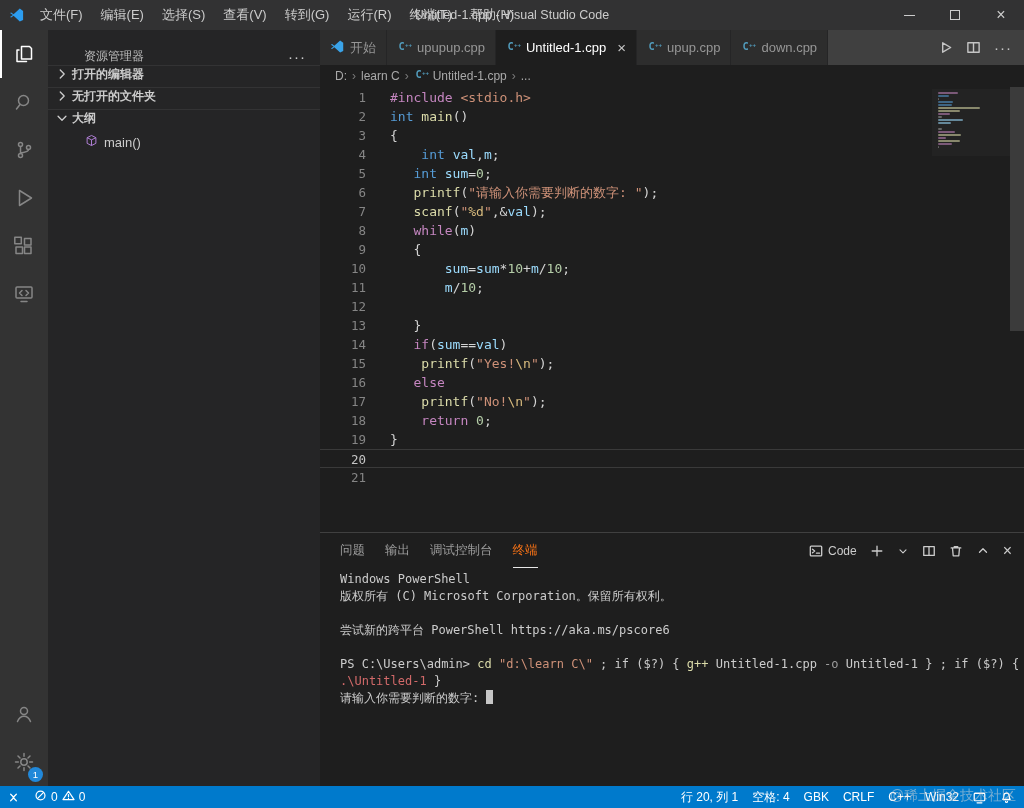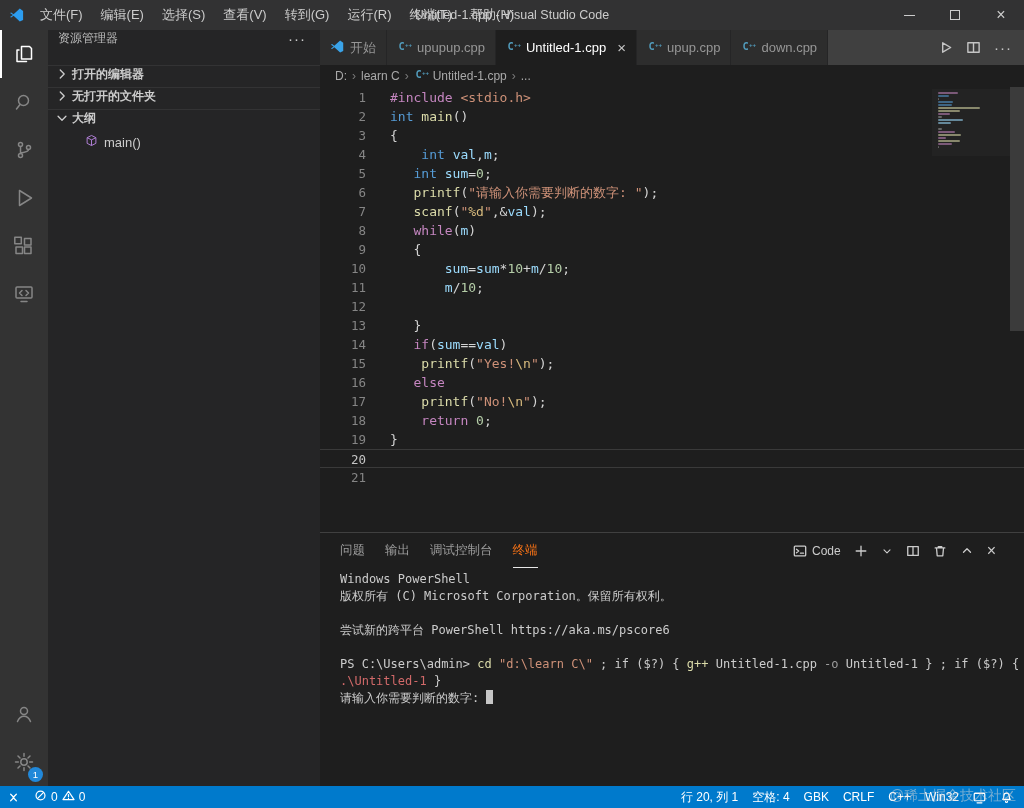--- a/index.html
+++ b/index.html
@@ -22,21 +22,21 @@
   #main{display:flex;height:756px}
   #activitybar{width:48px;background:#333333;display:flex;flex-direction:column;flex-shrink:0}
   .ab-item{height:48px;display:flex;align-items:center;justify-content:center;color:#868686;position:relative}
   .ab-item.active{color:#fff}
   .ab-item.active::before{content:"";position:absolute;left:0;top:0;width:2px;height:100%;background:#fff}
   #ab-bottom{margin-top:auto}
   .badge{position:absolute;right:5px;bottom:4px;min-width:15px;height:15px;border-radius:50%;background:#2188d9;color:#fff;font-size:9.5px;display:flex;align-items:center;justify-content:center}
 
   
   #sidebar{width:272px;background:#252526;flex-shrink:0;font-size:13px;overflow:hidden}
-  .sb-header{height:35px;display:flex;align-items:flex-start;padding:0 14px 0 10px;font-size:12px;color:#bcbcbc}
+  .sb-header{height:35px;display:flex;align-items:flex-end;padding:0 14px 0 36px;font-size:12px;color:#bcbcbc}
   .sb-more{margin-left:auto;font-size:15px;letter-spacing:1px;color:#cccccc;cursor:default}
   .sb-section{height:22px;display:flex;padding:0 4px;font-weight:700;font-size:12px;color:#cccccc;border-top:1px solid rgba(204,204,204,0.09)}
   .sb-section .chev{width:16px;height:16px;display:flex;align-items:center;justify-content:center;margin:0 2px;color:#cccccc}
   .chev svg{transition:none}
   .chev.expanded svg{transform:rotate(90deg)}
   .outline-item{height:22px;display:flex;align-items:center;gap:6px;padding-left:37px;font-size:13px;color:#cccccc}
 
   
   #editor-col{flex:1;display:flex;flex-direction:column;min-width:0}
   #tabbar{height:35px;background:#404040;display:flex;flex-shrink:0}
@@ -58,21 +58,21 @@
   .code-row.current{border-top:1px solid #3a3a3a;border-bottom:1px solid #3a3a3a}
   .code-row.current .ln{color:#c6c6c6}
   .tk-pu{color:#c586c0}.tk-bl{color:#569cd6}.tk-fn{color:#dcdcaa}.tk-va{color:#9cdcfe}
   .tk-st{color:#ce9178}.tk-nu{color:#b5cea8}.tk-pl{color:#d4d4d4}.tk-es{color:#d7ba7d}
   #minimap{position:absolute;top:2px;right:14px;width:78px;background:rgba(255,255,255,0.025);padding:2px 0}
   .mm-bar{height:2px;margin:1px 6px 0 6px;opacity:0.55;border-radius:1px}
   #scroll-thumb{position:absolute;top:0;right:0;width:14px;height:244px;background:rgba(121,121,121,0.32)}
 
   
   #panel{height:254px;flex-shrink:0;border-top:1px solid rgba(128,128,128,0.35);display:flex;flex-direction:column;background:#1e1e1e}
-  #panel-header{height:35px;display:flex;align-items:center;padding:0 28px 0 20px;flex-shrink:0}
+  #panel-header{height:35px;display:flex;align-items:center;padding:0 12px 0 20px;flex-shrink:0}
   #panel-tabs{display:flex}
   .panel-tab{margin-right:20px;height:35px;line-height:34px;font-size:12.5px;color:#9d9d9d;border-bottom:1px solid transparent;white-space:nowrap}
   .panel-tab.active{color:#f97316;border-bottom-color:#e7e7e7}
   #panel-actions{margin-left:auto;display:flex;align-items:center;gap:13px;color:#cccccc}
   .pa-item{display:flex;align-items:center;gap:5px;font-size:12px}
   #terminal{flex:1;padding:3px 0 0 20px;font-family:"DejaVu Sans Mono","Liberation Mono",monospace;font-size:12px;line-height:17px;overflow:hidden}
   .term-row{height:17px;white-space:pre}
   .tm-tfg{color:#cccccc}.tm-ty{color:#dcdcaa}.tm-tstr{color:#ce9178}.tm-tparam{color:#9e9e9e}.tm-tred{color:#d16969}
   .tcursor{display:inline-block;width:7px;height:14px;background:#c6c6c6;vertical-align:-2px}
 

